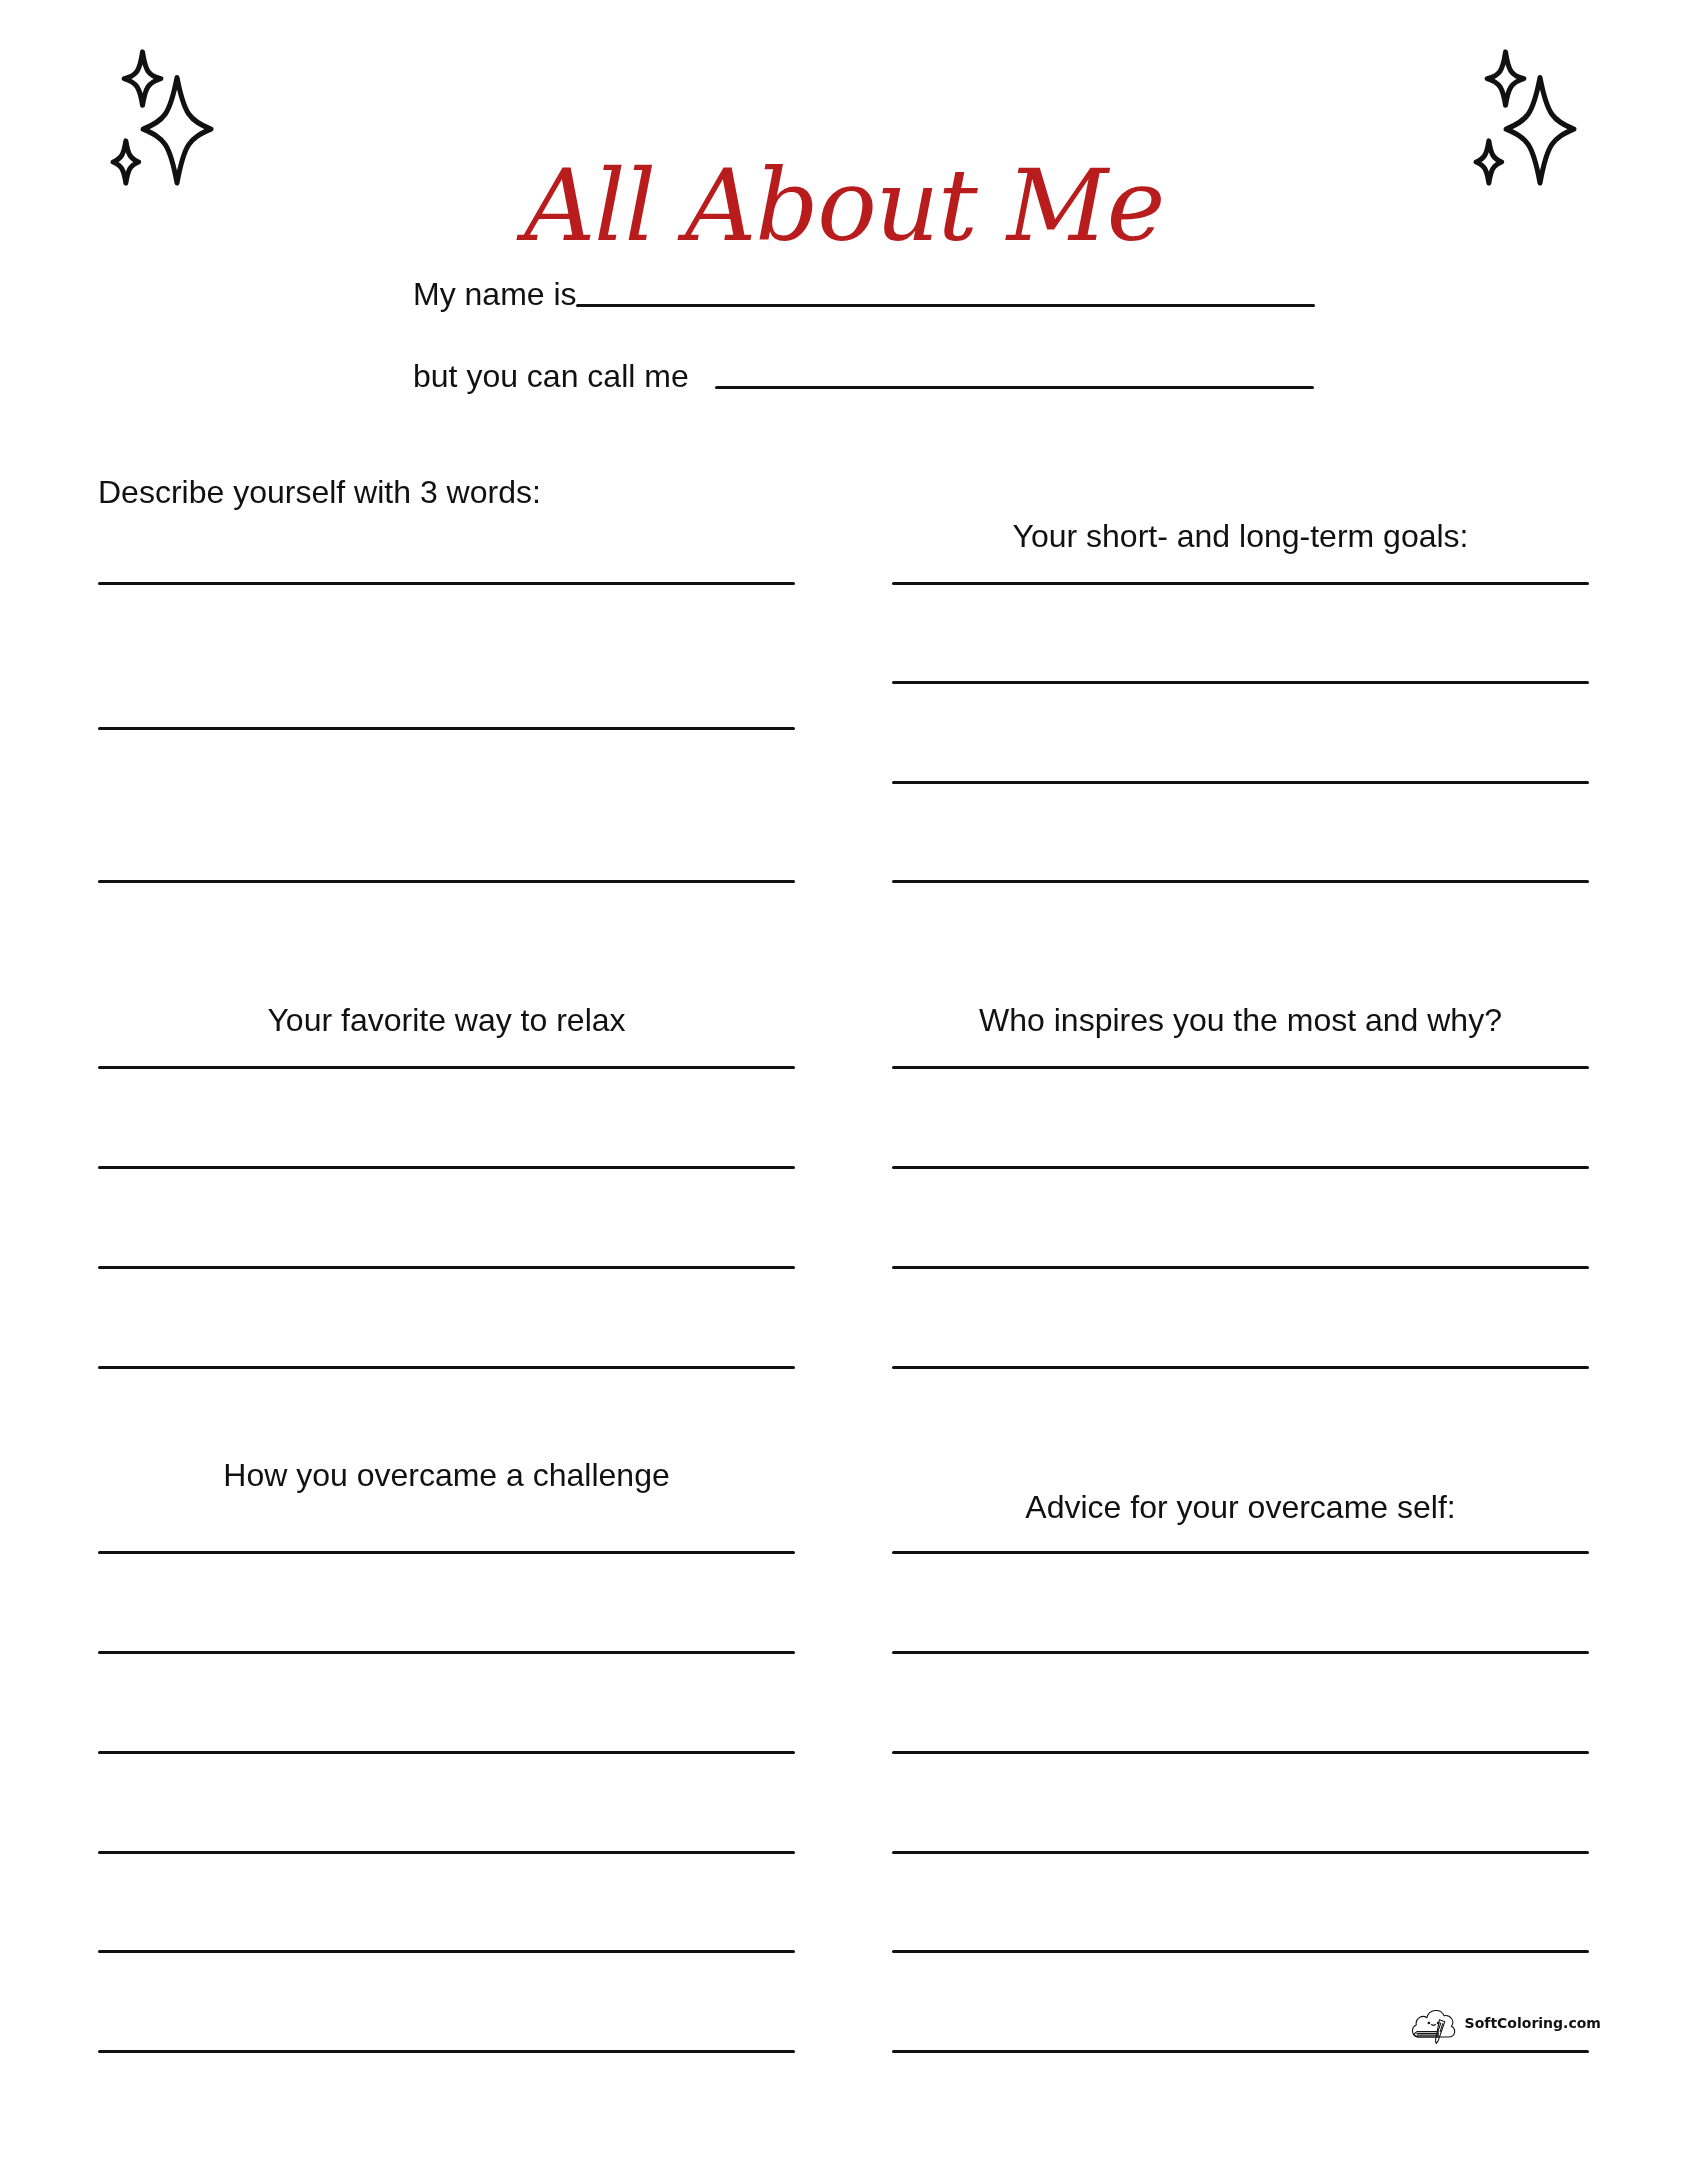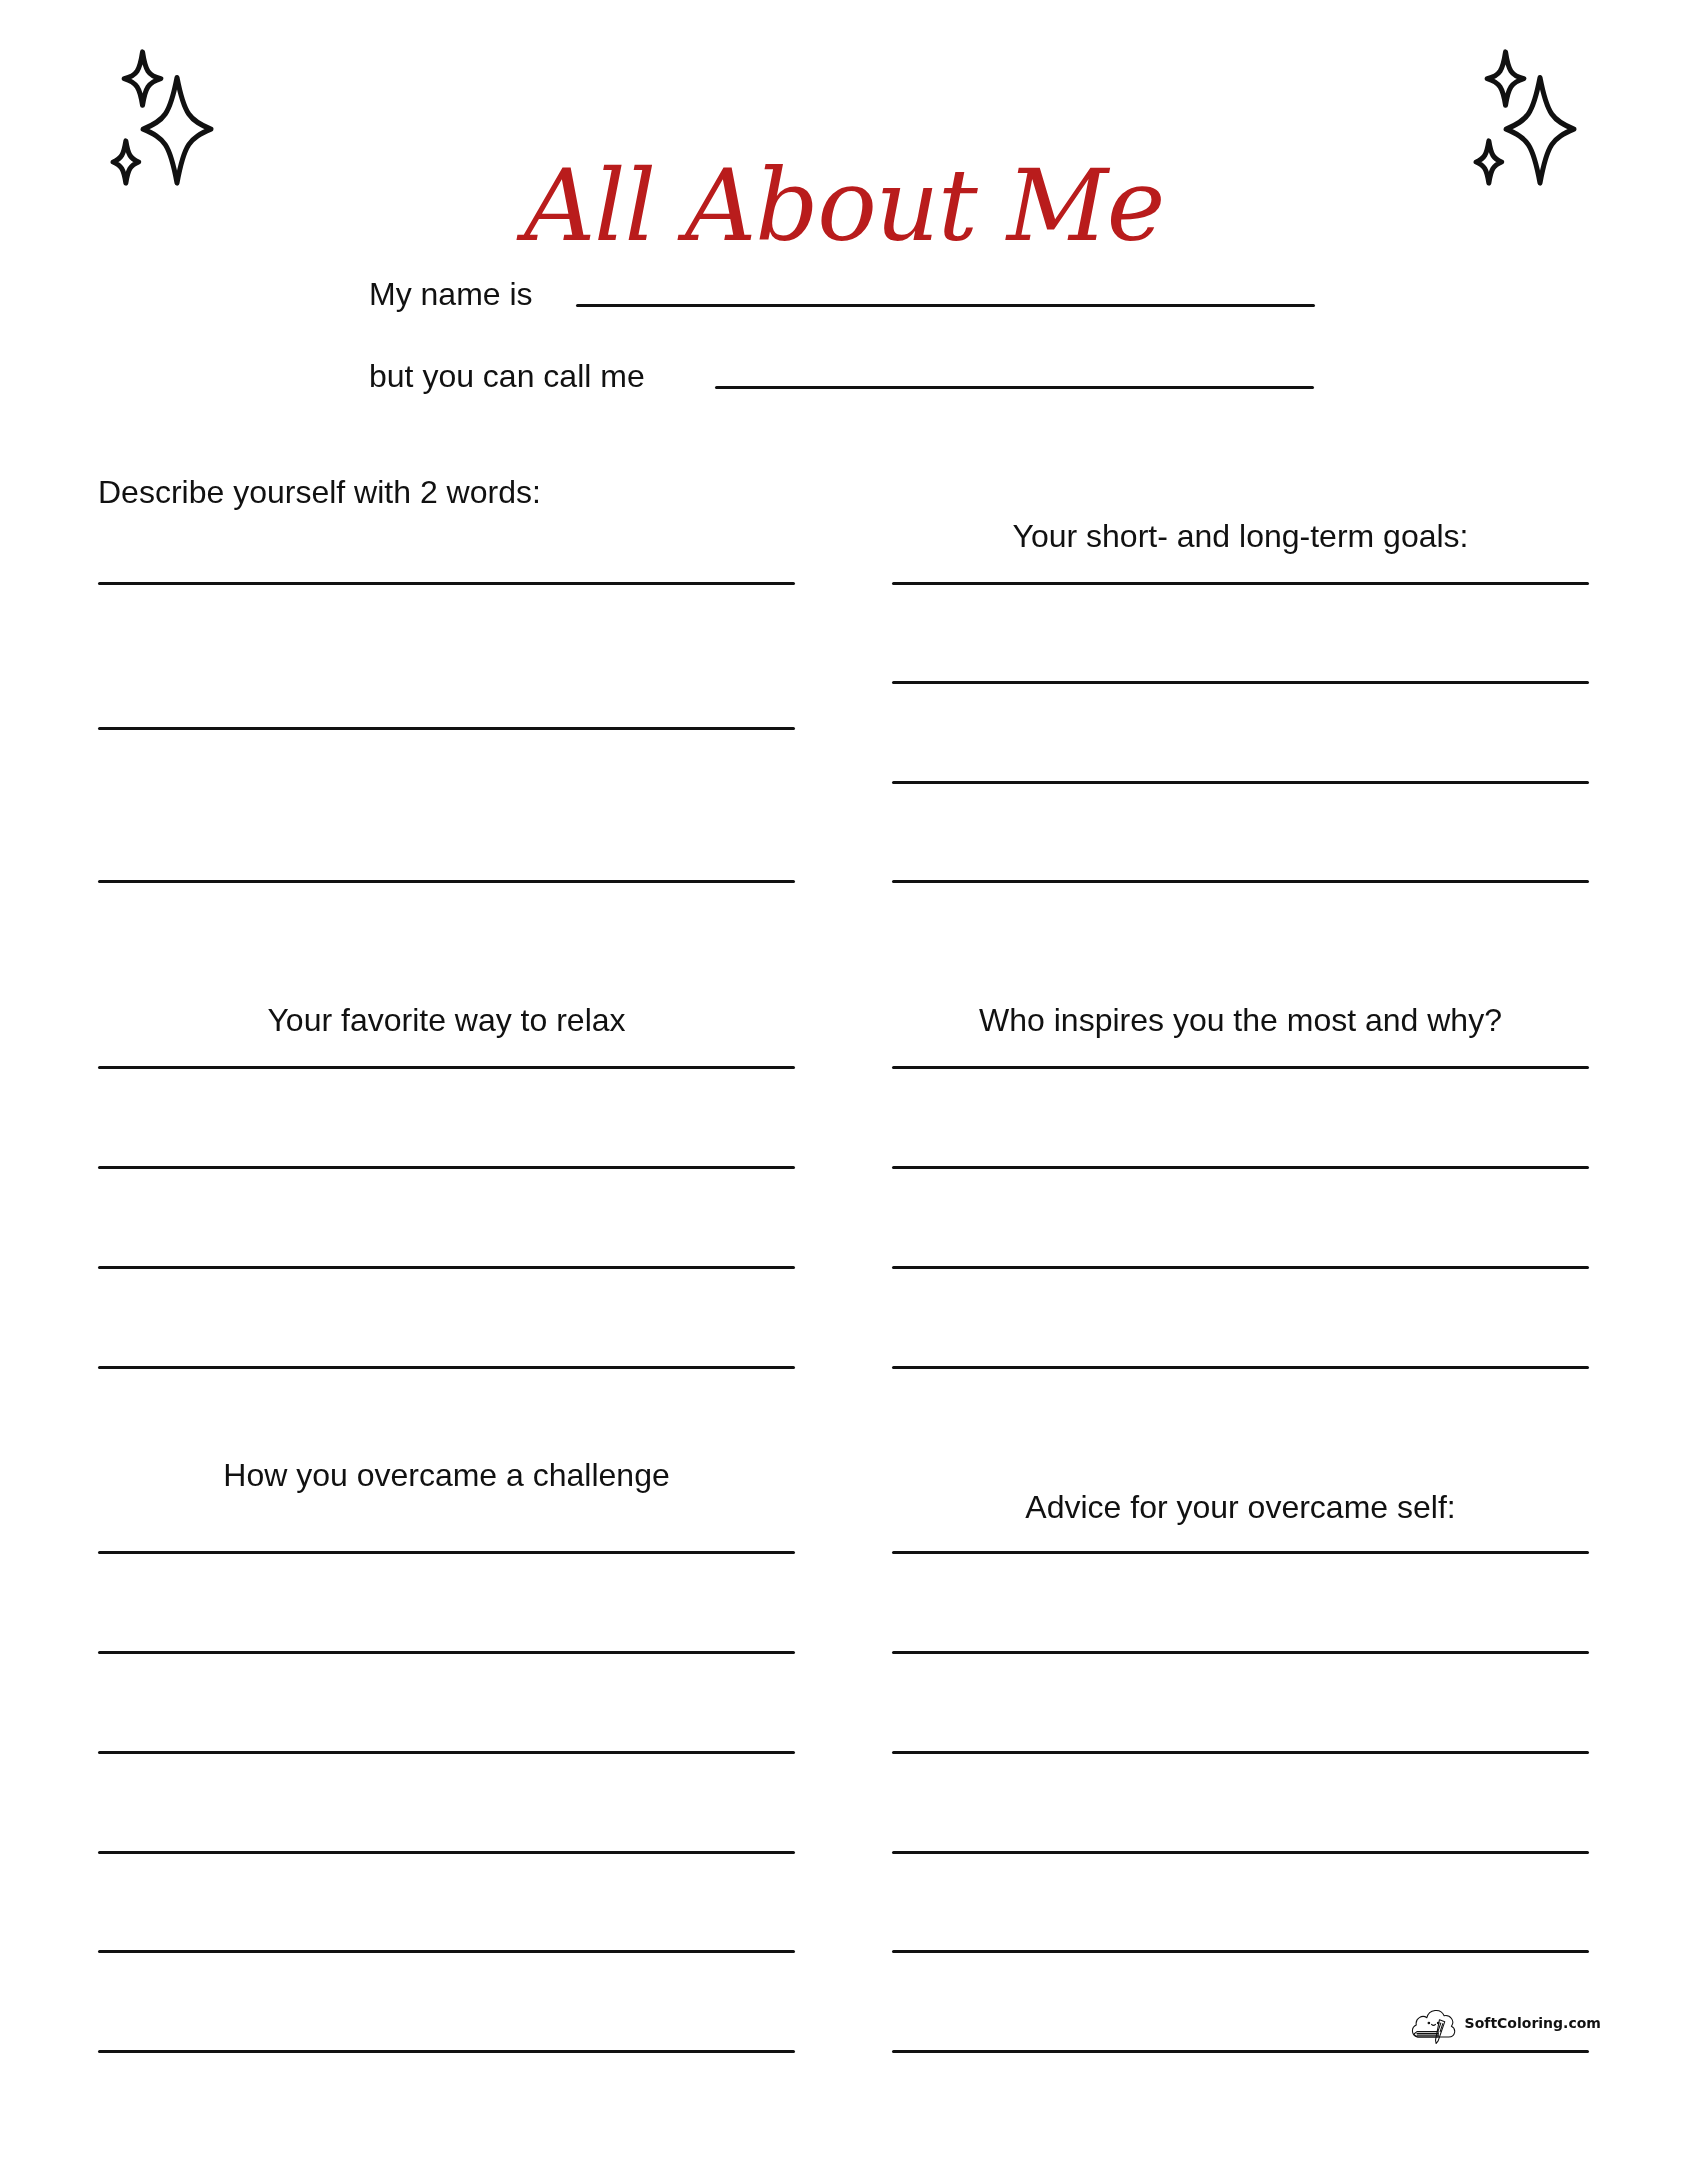--- a/index.html
+++ b/index.html
@@ -4,21 +4,21 @@
 <style>
   html, body { margin: 0; padding: 0; background: #ffffff; }
   body { width: 1687px; height: 2183px; position: relative; overflow: hidden;
          font-family: "Liberation Sans", "DejaVu Sans", sans-serif; color: #111111; }
   .sparkles { position: absolute; width: 132px; height: 139px; }
   .sparkles svg { width: 100%; height: 100%; overflow: visible; }
   .title { position: absolute; left: 513px; top: 93px; width: 662px; height: 132px;
            text-align: center; font-family: "DejaVu Serif", "Liberation Serif", serif;
            font-style: italic; font-size: 99px; line-height: 132px; color: #b91c1c;
            letter-spacing: -1.3px; font-weight: normal; margin-top: 47px; }
-  .field-label { position: absolute; font-size: 32px; line-height: 40px; white-space: nowrap; }
+  .field-label { position: absolute; font-size: 32px; line-height: 40px; white-space: nowrap; margin-left: 44px; }
   .rule { position: absolute; height: 3.3px; background: #111111; border-radius: 2px; }
   .heading { position: absolute; font-size: 32px; line-height: 40px; white-space: nowrap; }
   .heading.center { text-align: center; margin-top: 44px; }
   .col-left { left: 98px; width: 697px; }
   .col-right { left: 892px; width: 697px; }
   .logo { position: absolute; left: 1409px; top: 2001px; height: 44px; display: flex; align-items: center; justify-content: space-between; }
   .logo svg { width: 53px; height: 44px; }
   .logo-text { font-family: "DejaVu Sans", sans-serif; font-weight: bold; font-size: 14px; margin-left: 2.6px; color: #111111; }
 </style>
 </head>
@@ -48,21 +48,21 @@
 </div>
 
 <div class="title">All About Me</div>
 
 <div class="field-label" style="left:369px; top:274px;">My name is</div>
 <div class="rule" style="left:576px; top:304px; width:739px;"></div>
 
 <div class="field-label" style="left:369px; top:356px;">but you can call me</div>
 <div class="rule" style="left:715px; top:386px; width:599px;"></div>
 
-<div class="heading col-left" style="top:472px;">Describe yourself with 2 words:</div>
+<div class="heading col-left" style="top:472px;">Describe yourself with 3 words:</div>
 <div class="rule col-left" style="top:582px;"></div>
 <div class="rule col-left" style="top:727px;"></div>
 <div class="rule col-left" style="top:880px;"></div>
 
 <div class="heading center col-right" style="top:472px;">Your short- and long-term goals:</div>
 <div class="rule col-right" style="top:582px;"></div>
 <div class="rule col-right" style="top:681px;"></div>
 <div class="rule col-right" style="top:781px;"></div>
 <div class="rule col-right" style="top:880px;"></div>
 

